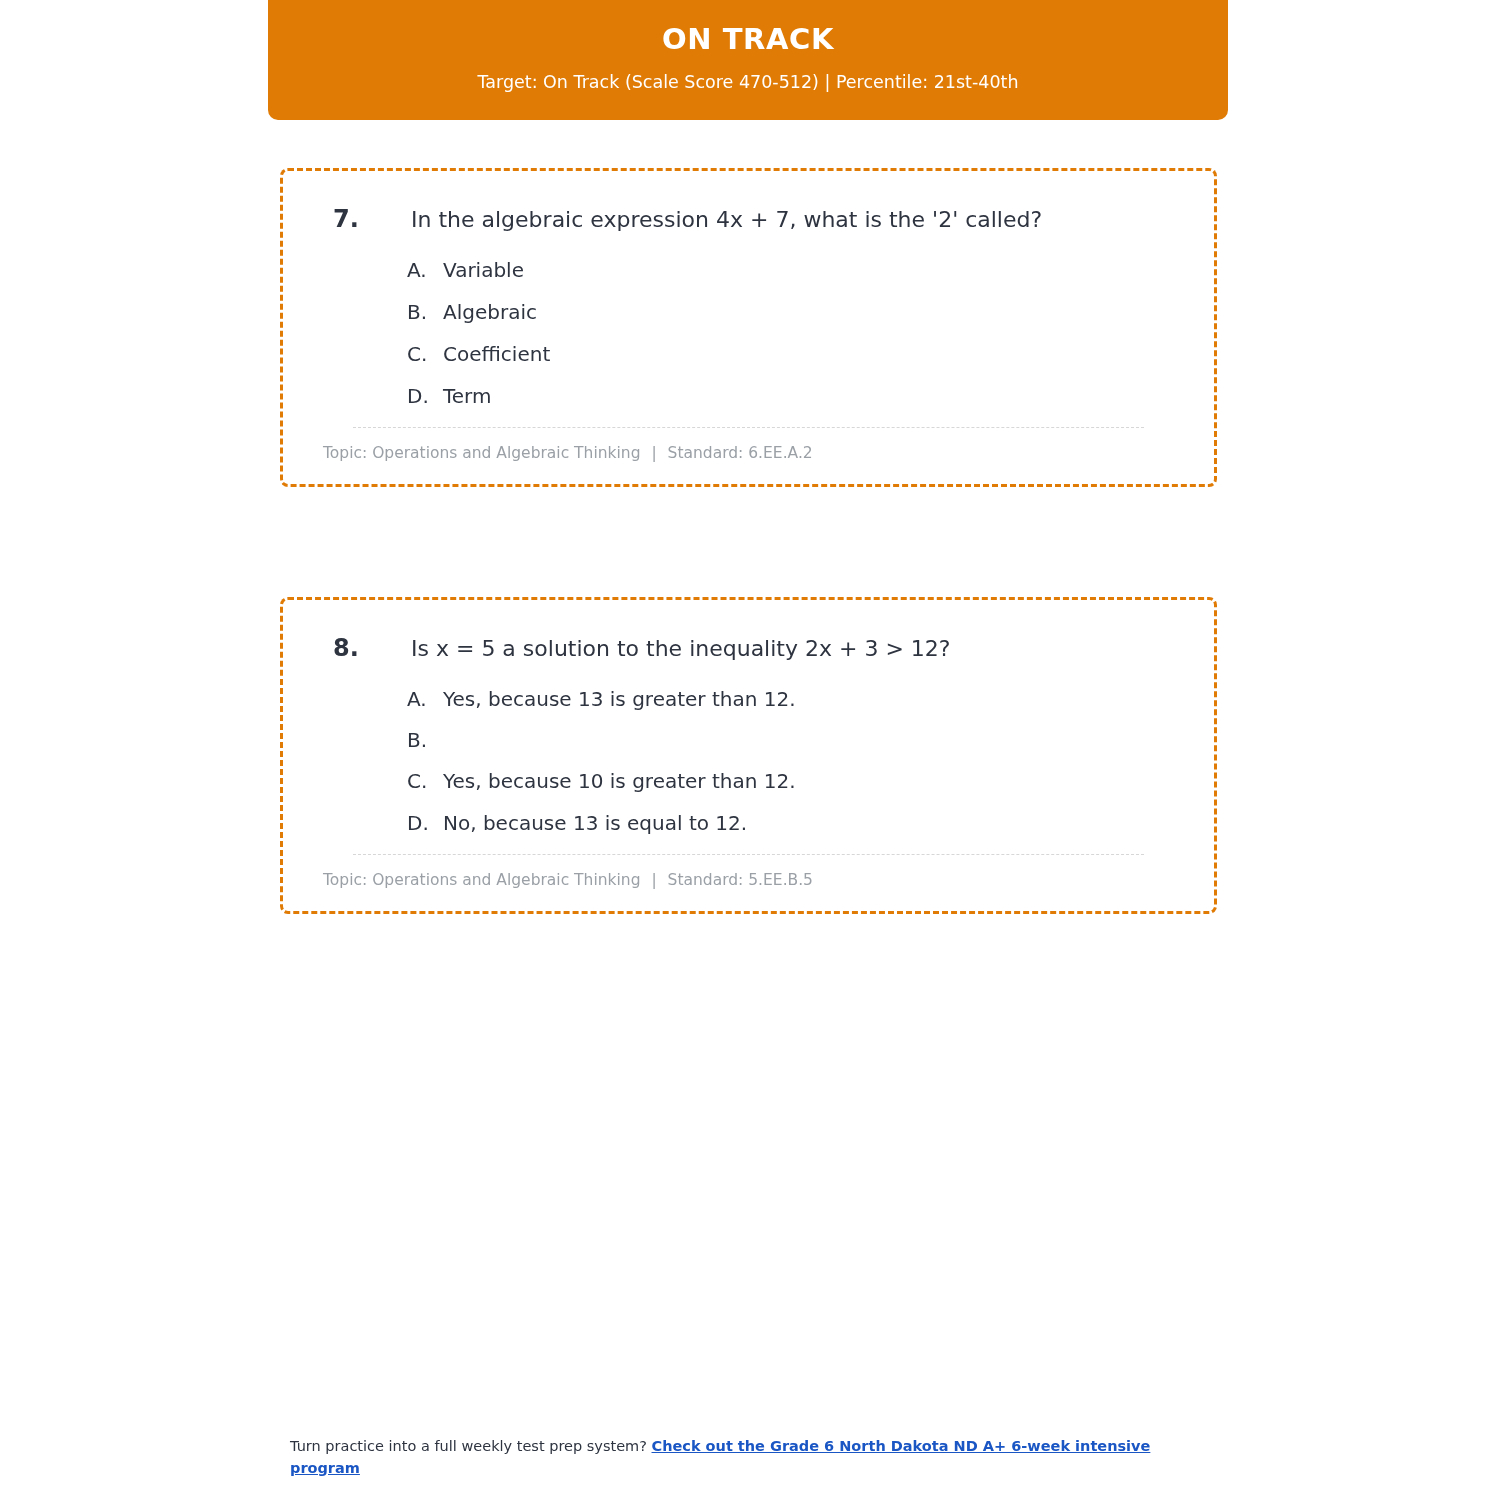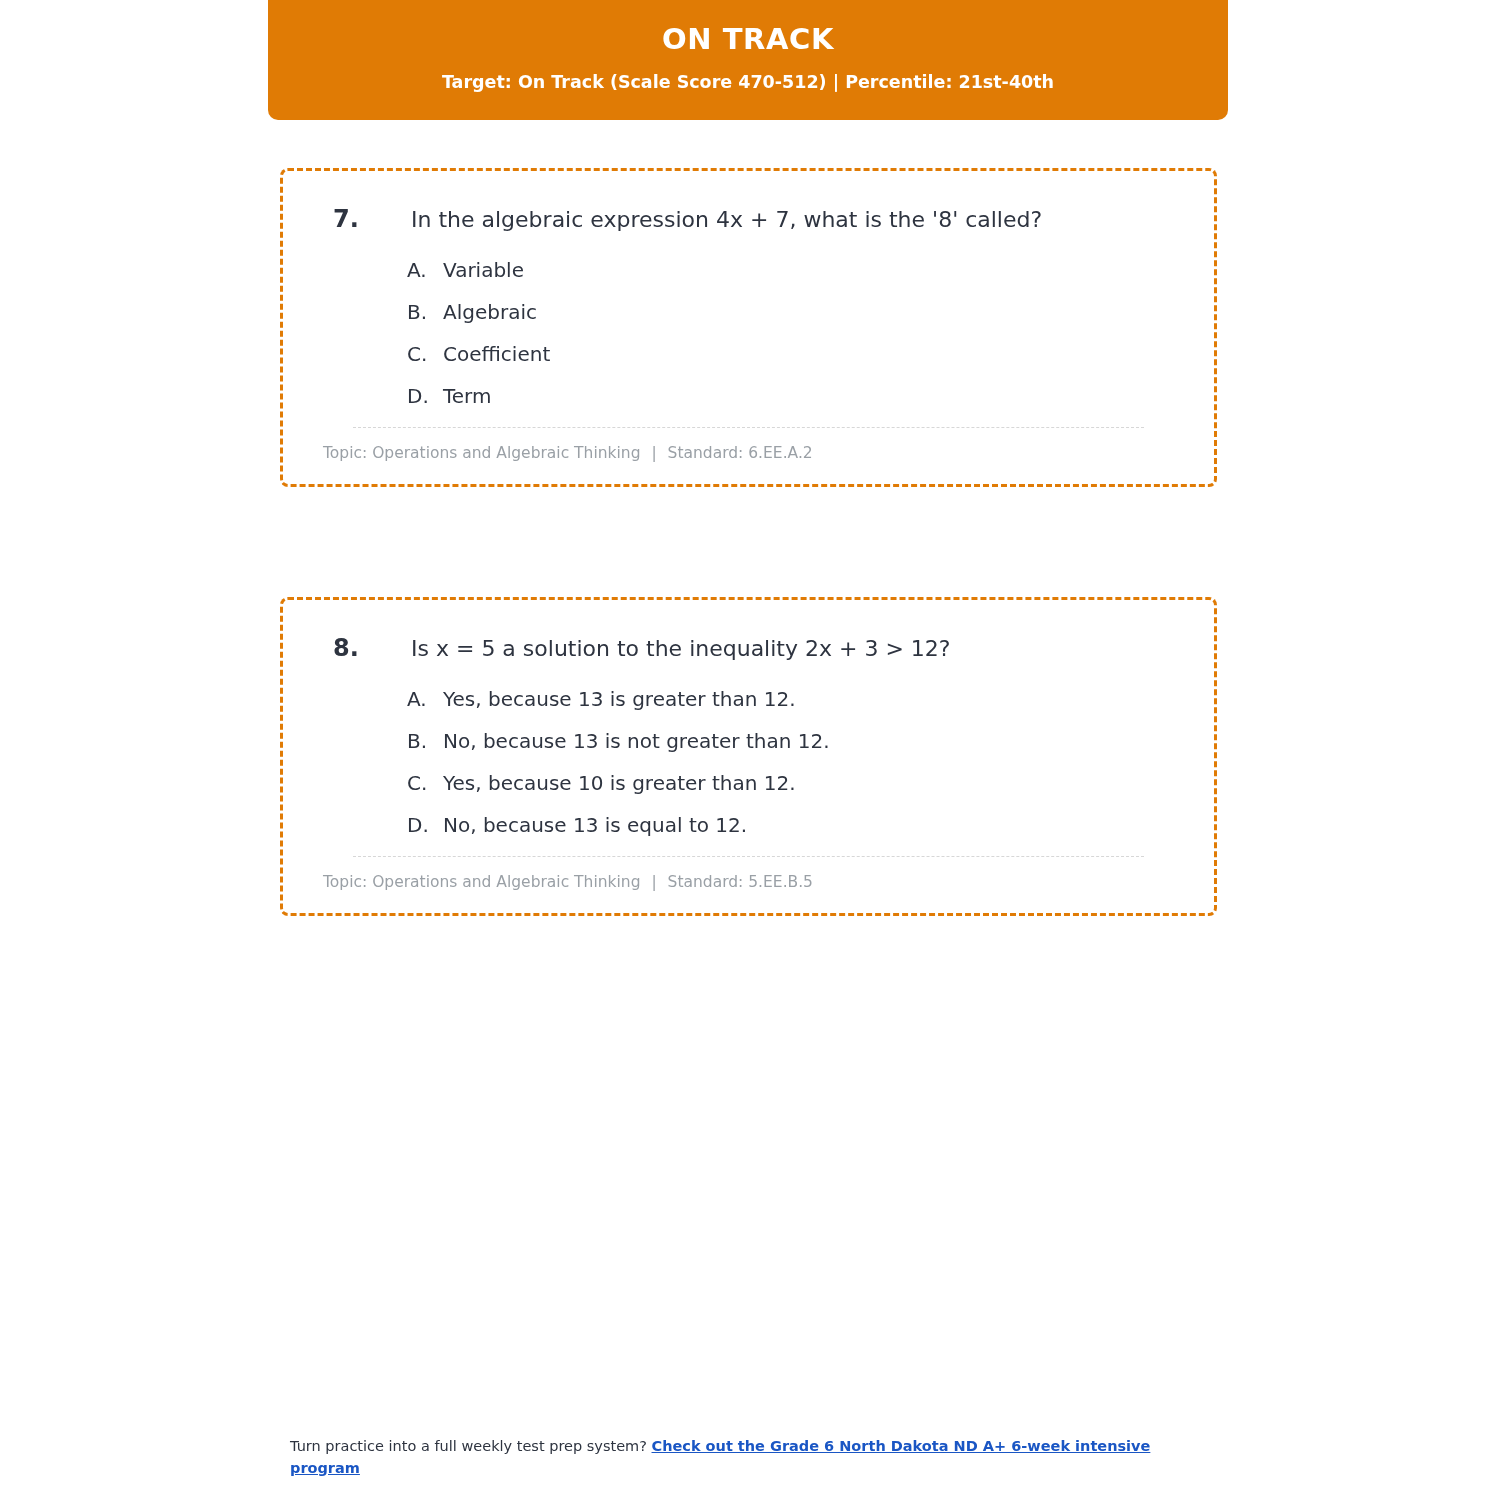--- a/index.html
+++ b/index.html
@@ -36,21 +36,21 @@
   }
   .banner-title {
     font-size: 29px;
     font-weight: bold;
     letter-spacing: 0.6px;
     line-height: 1.2;
   }
   .banner-sub {
     margin-top: 14px;
     font-size: 17.5px;
-    font-weight: bold;
+    font-weight: normal;
     line-height: 1.3;
   }
   
   .card {
     position: absolute;
     left: 280px;
     width: 937px;
     box-sizing: border-box;
     border: 3px dashed #e07b05;
     border-radius: 8px;
@@ -140,21 +140,21 @@
 <div class="page">
 
   <div class="banner">
     <div class="banner-title">ON TRACK</div>
     <div class="banner-sub">Target: On Track (Scale Score 470-512)  |  Percentile: 21st-40th</div>
   </div>
 
   <div class="card" id="card-0">
     <div class="q-head">
       <div class="q-num">7.</div>
-      <div class="q-text">In the algebraic expression 4x + 7, what is the '8' called?</div>
+      <div class="q-text">In the algebraic expression 4x + 7, what is the '2' called?</div>
     </div>
     <div class="options">
       <div class="option">
         <span class="opt-letter">A.</span>
         <span class="opt-text">Variable</span>
       </div>
       <div class="option">
         <span class="opt-letter">B.</span>
         <span class="opt-text">Algebraic</span>
       </div>
@@ -180,21 +180,20 @@
       <div class="q-num">8.</div>
       <div class="q-text">Is x = 5 a solution to the inequality 2x + 3 &gt; 12?</div>
     </div>
     <div class="options">
       <div class="option">
         <span class="opt-letter">A.</span>
         <span class="opt-text">Yes, because 13 is greater than 12.</span>
       </div>
       <div class="option">
         <span class="opt-letter">B.</span>
-        <span class="opt-text">No, because 13 is not greater than 12.</span>
       </div>
       <div class="option">
         <span class="opt-letter">C.</span>
         <span class="opt-text">Yes, because 10 is greater than 12.</span>
       </div>
       <div class="option">
         <span class="opt-letter">D.</span>
         <span class="opt-text">No, because 13 is equal to 12.</span>
       </div>
     </div>

